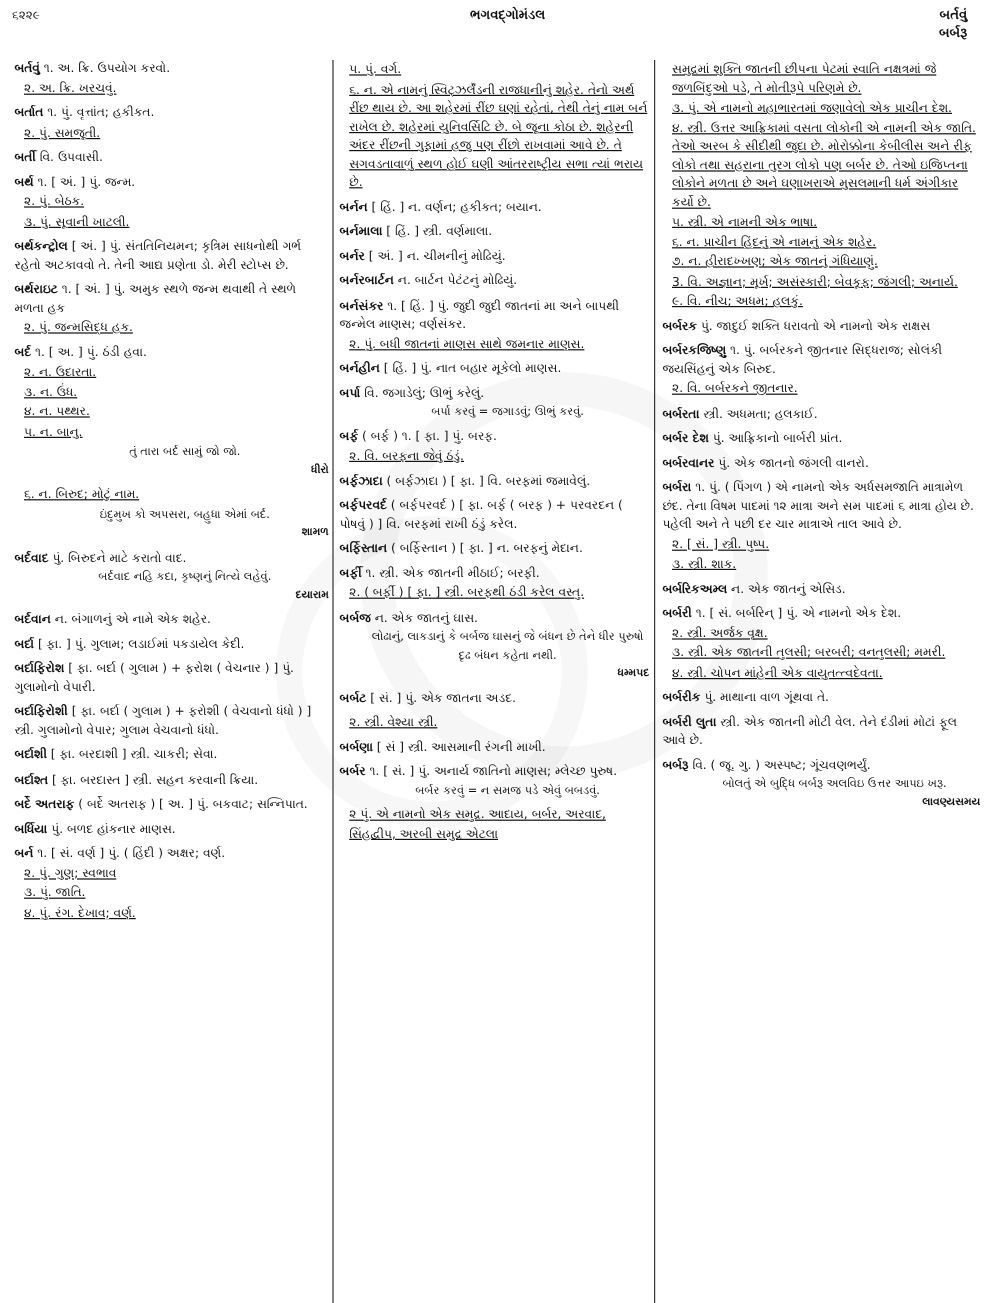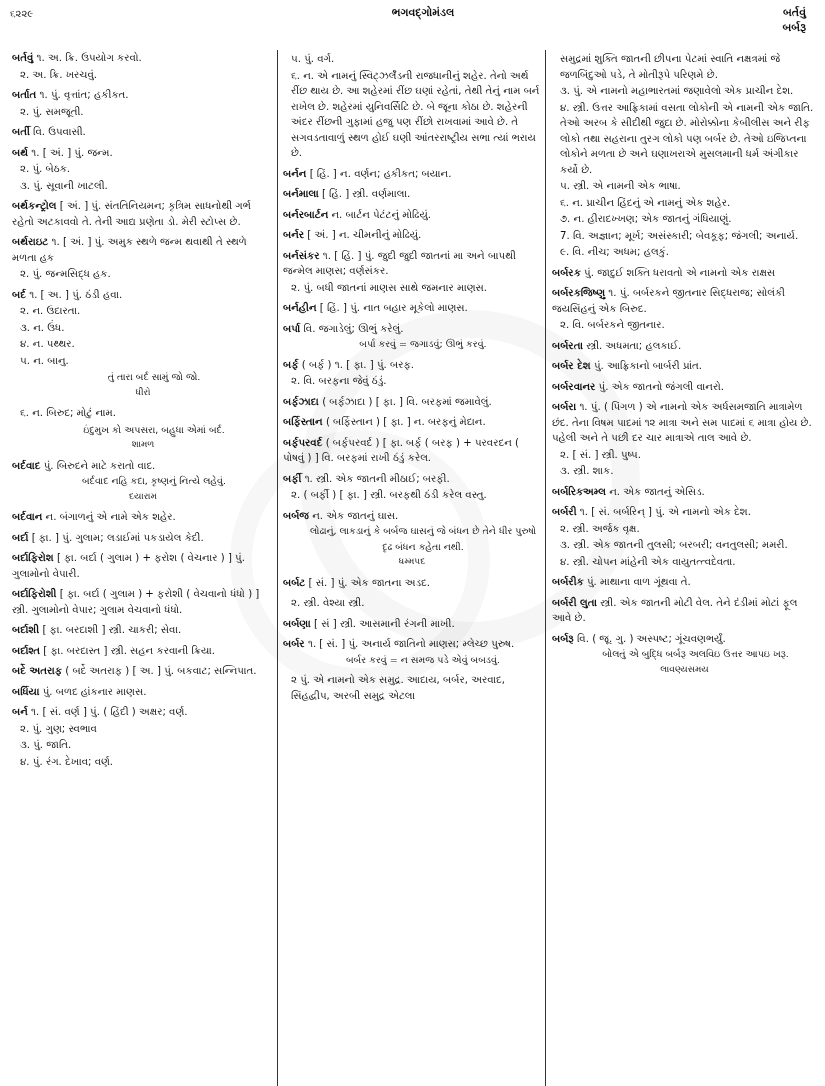--- a/index.html
+++ b/index.html
@@ -22,23 +22,23 @@
     .columns { position: absolute; top: 50px; left: 0; width: 701px; height: 1036px; }
     .col { position: absolute; top: 0; font-size: 10.2px; line-height: 15.5px; }
     .col-1 { left: 12px; width: 262px; }
     .col-2 { left: 283px; width: 258px; }
     .col-3 { left: 552px; width: 265px; }
     .rule { position: absolute; top: 0; width: 1px; background: #333; height: 1036px; }
     .rule-1 { left: 277px; }
     .rule-2 { left: 545px; }
     .entry { margin: 0 0 5px 0; }
     .hw { font-weight: bold; }
-    .sense { padding-left: 8px; margin: 1px 0; }
+    .sense { padding-left: 8px; margin: 1px 0; text-decoration: underline; }
     .quote { padding-left: 22px; font-size: 9.5px; text-align: center; }
-    .poet { text-align: center; font-size: 9px; font-weight: normal; }
+    .poet { text-align: right; font-size: 9px; font-weight: bold; }
   </style>
 </head>
 <body>
 
 <div class="header">
   <span class="page-num">૬૨૨૯</span>
   <div class="book-title">ભગવદ્ગોમંડલ</div>
   <div class="guide">
     <div>બર્તવું</div>
     <div>બર્બરૂ</div>
@@ -130,48 +130,48 @@
         <div class="sense"><span>૫. પું. વર્ગ.</span></div>
         <div class="sense"><span>૬. ન. એ નામનું સ્વિટ્ઝર્લૅંડની રાજધાનીનું શહેર. તેનો અર્થ રીંછ થાય છે. આ શહેરમાં રીંછ ઘણાં રહેતાં, તેથી તેનું નામ બર્ન રાખેલ છે. શહેરમાં યુનિવર્સિટિ છે. બે જૂના કોઠા છે. શહેરની અંદર રીંછની ગુફામાં હજુ પણ રીંછો રાખવામાં આવે છે. તે સગવડતાવાળું સ્થળ હોઈ ઘણી આંતરરાષ્ટ્રીય સભા ત્યાં ભરાય છે.</span></div>
       </div>
       <div class="entry">
         <div class=""><span class="hw">બર્નન</span> <span>[ હિં. ] ન. વર્ણન; હકીકત; બયાન.</span></div>
       </div>
       <div class="entry">
         <div class=""><span class="hw">બર્નમાલા</span> <span>[ હિં. ] સ્ત્રી. વર્ણમાલા.</span></div>
       </div>
       <div class="entry">
+        <div class=""><span class="hw">બર્નર</span> <span>[ અં. ] ન. ચીમનીનું મોઢિયું.</span></div>
+      </div>
+      <div class="entry">
         <div class=""><span class="hw">બર્નરબાર્ટન</span> <span>ન. બાર્ટન પેટંટનું મોઢિયું.</span></div>
-      </div>
-      <div class="entry">
-        <div class=""><span class="hw">બર્નર</span> <span>[ અં. ] ન. ચીમનીનું મોઢિયું.</span></div>
       </div>
       <div class="entry">
         <div class=""><span class="hw">બર્નસંકર</span> <span>૧. [ હિં. ] પું. જુદી જુદી જાતનાં મા અને બાપથી જન્મેલ માણસ; વર્ણસંકર.</span></div>
         <div class="sense"><span>૨. પું. બધી જાતનાં માણસ સાથે જમનાર માણસ.</span></div>
       </div>
       <div class="entry">
         <div class=""><span class="hw">બર્નહીન</span> <span>[ હિં. ] પું. નાત બહાર મૂકેલો માણસ.</span></div>
       </div>
       <div class="entry">
         <div class=""><span class="hw">બર્પા</span> <span>વિ. જગાડેલું; ઊભું કરેલું.</span></div>
         <div class="quote">બર્પા કરવું = જગાડવું; ઊભું કરવું.</div>
       </div>
       <div class="entry">
         <div class=""><span class="hw">બર્ફ</span> <span>( બર્ફ ) ૧. [ ફા. ] પું. બરફ.</span></div>
         <div class="sense"><span>૨. વિ. બરફના જેવું ઠંડું.</span></div>
       </div>
       <div class="entry">
         <div class=""><span class="hw">બર્ફઝાદા</span> <span>( બર્ફઝાદા ) [ ફા. ] વિ. બરફમાં જમાવેલું.</span></div>
       </div>
       <div class="entry">
+        <div class=""><span class="hw">બર્ફપરવર્દ</span> <span>( બર્ફપરવર્દ ) [ ફા. બર્ફ ( બરફ ) + પરવરદન ( પોષવું ) ] વિ. બરફમાં રાખી ઠંડું કરેલ.</span></div>
+      </div>
+      <div class="entry">
         <div class=""><span class="hw">બર્ફિસ્તાન</span> <span>( બર્ફિસ્તાન ) [ ફા. ] ન. બરફનું મેદાન.</span></div>
-      </div>
-      <div class="entry">
-        <div class=""><span class="hw">બર્ફપરવર્દ</span> <span>( બર્ફપરવર્દ ) [ ફા. બર્ફ ( બરફ ) + પરવરદન ( પોષવું ) ] વિ. બરફમાં રાખી ઠંડું કરેલ.</span></div>
       </div>
       <div class="entry">
         <div class=""><span class="hw">બર્ફી</span> <span>૧. સ્ત્રી. એક જાતની મીઠાઈ; બરફી.</span></div>
         <div class="sense"><span>૨. ( બર્ફી ) [ ફા. ] સ્ત્રી. બરફથી ઠંડી કરેલ વસ્તુ.</span></div>
       </div>
       <div class="entry">
         <div class=""><span class="hw">બર્બજ</span> <span>ન. એક જાતનું ઘાસ.</span></div>
         <div class="quote">લોઢાનું, લાકડાનું કે બર્બજ ઘાસનું જે બંધન છે તેને ધીર પુરુષો દૃઢ બંધન કહેતા નથી.</div>
         <div class="poet">ધમ્મપદ</div>
       </div>
@@ -193,21 +193,21 @@
       </div>
     </div>
   <div class="col col-3">
       <div class="entry">
         <div class="sense"><span>સમુદ્રમાં શુક્તિ જાતની છીપના પેટમાં સ્વાતિ નક્ષત્રમાં જે જળબિંદુઓ પડે, તે મોતીરૂપે પરિણમે છે.</span></div>
         <div class="sense"><span>૩. પું. એ નામનો મહાભારતમાં જણાવેલો એક પ્રાચીન દેશ.</span></div>
         <div class="sense"><span>૪. સ્ત્રી. ઉત્તર આફ્રિકામાં વસતા લોકોની એ નામની એક જાતિ. તેઓ અરબ કે સીદીથી જુદા છે. મોરોક્કોના કેબીલીસ અને રીફ લોકો તથા સહરાના તુરગ લોકો પણ બર્બર છે. તેઓ ઇજિપ્તના લોકોને મળતા છે અને ઘણાખરાએ મુસલમાની ધર્મ અંગીકાર કર્યો છે.</span></div>
         <div class="sense"><span>૫. સ્ત્રી. એ નામની એક ભાષા.</span></div>
         <div class="sense"><span>૬. ન. પ્રાચીન હિંદનું એ નામનું એક શહેર.</span></div>
         <div class="sense"><span>૭. ન. હીરાદખ્ખણ; એક જાતનું ગંધિયાણું.</span></div>
-        <div class="sense"><span>7. વિ. અજ્ઞાન; મૂર્ખ; અસંસ્કારી; બેવકૂફ; જંગલી; અનાર્ય.</span></div>
+        <div class="sense"><span>3. વિ. અજ્ઞાન; મૂર્ખ; અસંસ્કારી; બેવકૂફ; જંગલી; અનાર્ય.</span></div>
         <div class="sense"><span>૯. વિ. નીચ; અધમ; હલકું.</span></div>
       </div>
       <div class="entry">
         <div class=""><span class="hw">બર્બરક</span> <span>પું. જાદુઈ શક્તિ ધરાવતો એ નામનો એક રાક્ષસ</span></div>
       </div>
       <div class="entry">
         <div class=""><span class="hw">બર્બરકજિષ્ણુ</span> <span>૧. પું. બર્બરકને જીતનાર સિદ્ધરાજ; સોલંકી જયસિંહનું એક બિરુદ.</span></div>
         <div class="sense"><span>૨. વિ. બર્બરકને જીતનાર.</span></div>
       </div>
       <div class="entry">

